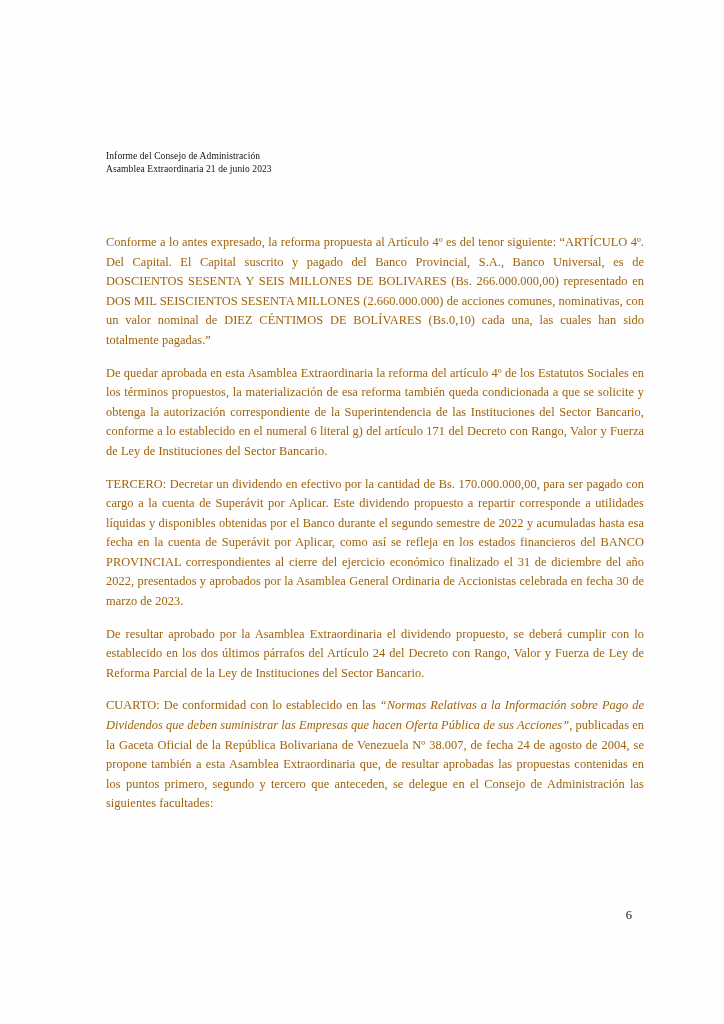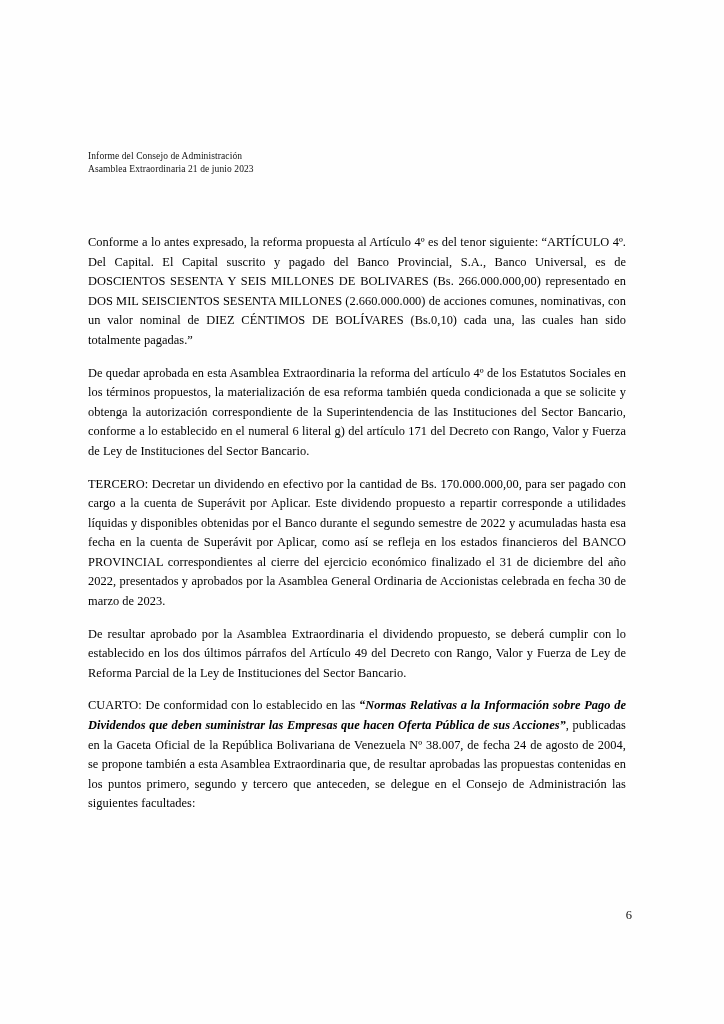--- a/index.html
+++ b/index.html
@@ -22,50 +22,50 @@
   .sheet {
     position: absolute;
     left: 0;
     top: 0;
     width: 724px;
     height: 1024px;
     background: #fefefe;
   }
   .content {
     position: absolute;
-    left: 88px;
+    left: 106px;
     top: 150px;
     width: 538px;
   }
   .header-block {
     font-family: "Liberation Serif", serif;
     font-size: 9.5px;
     line-height: 1.42;
     color: #111111;
     margin-bottom: 56px;
   }
   .header-line {
     display: block;
     letter-spacing: 0.1px;
   }
   p.body-par {
     font-size: 12.4px;
     line-height: 1.58;
     text-align: justify;
-    color: #000000;
+    color: #a16207;
     margin: 0 0 13px 0;
     letter-spacing: 0.05px;
     text-justify: inter-word;
   }
   .lead {
     font-weight: normal;
   }
   .ital {
     font-style: italic;
-    font-weight: bold;
+    font-weight: normal;
     margin-top: 47px;
   }
   .page-number {
     position: absolute;
     right: 92px;
     top: 908px;
     font-size: 12.5px;
     color: #0d0d0d;
   }
 </style>
@@ -82,21 +82,21 @@
         <span class="header-line">Asamblea Extraordinaria 21 de junio 2023</span>
       </div>
 
       <p class="body-par">Conforme a lo antes expresado, la reforma propuesta al Artículo 4º es del tenor siguiente: “ARTÍCULO 4º. Del Capital. El Capital suscrito y pagado del Banco Provincial, S.A., Banco Universal, es de DOSCIENTOS SESENTA Y SEIS MILLONES DE BOLIVARES (Bs. 266.000.000,00) representado en DOS MIL SEISCIENTOS SESENTA MILLONES (2.660.000.000) de acciones comunes, nominativas, con un valor nominal de DIEZ CÉNTIMOS DE BOLÍVARES (Bs.0,10) cada una, las cuales han sido totalmente pagadas.”</p>
 
       <p class="body-par">De quedar aprobada en esta Asamblea Extraordinaria la reforma del artículo 4º de los Estatutos Sociales en los términos propuestos, la materialización de esa reforma también queda condicionada a que se solicite y obtenga la autorización correspondiente de la Superintendencia de las Instituciones del Sector Bancario, conforme a lo establecido en el numeral 6 literal g) del artículo 171 del Decreto con Rango, Valor y Fuerza de Ley de Instituciones del Sector Bancario.</p>
 
       <p class="body-par"><span class="lead">TERCERO:</span><span> Decretar un dividendo en efectivo por la cantidad de Bs. 170.000.000,00, para ser pagado con cargo a la cuenta de Superávit por Aplicar. Este dividendo propuesto a repartir corresponde a utilidades líquidas y disponibles obtenidas por el Banco durante el segundo semestre de 2022 y acumuladas hasta esa fecha en la cuenta de Superávit por Aplicar, como así se refleja en los estados financieros del BANCO PROVINCIAL correspondientes al cierre del ejercicio económico finalizado el 31 de diciembre del año 2022, presentados y aprobados por la Asamblea General Ordinaria de Accionistas celebrada en fecha 30 de marzo de 2023.</span></p>
 
 
-      <p class="body-par">De  resultar aprobado por la Asamblea Extraordinaria el dividendo propuesto, se deberá cumplir con lo establecido en los dos últimos párrafos del Artículo 49 del Decreto con Rango, Valor y Fuerza de Ley de Reforma Parcial de la Ley de Instituciones del Sector Bancario.</p>
+      <p class="body-par">De  resultar aprobado por la Asamblea Extraordinaria el dividendo propuesto, se deberá cumplir con lo establecido en los dos últimos párrafos del Artículo 24 del Decreto con Rango, Valor y Fuerza de Ley de Reforma Parcial de la Ley de Instituciones del Sector Bancario.</p>
 
       <p class="body-par"><span class="lead">CUARTO:</span><span> De conformidad con lo establecido en las </span><span class="ital">“Normas Relativas a la Información sobre Pago de Dividendos que deben suministrar las Empresas que hacen Oferta Pública de sus Acciones”</span><span>, publicadas en la Gaceta Oficial de la República Bolivariana de Venezuela Nº 38.007, de fecha 24 de agosto de 2004, se propone también a esta Asamblea Extraordinaria que, de resultar aprobadas las propuestas contenidas en los puntos primero, segundo y tercero que anteceden, se delegue en el Consejo de Administración   las siguientes facultades:</span></p>
 
     </div>
 
     <div class="page-number">6</div>
 
   </div>
 </div>
 

